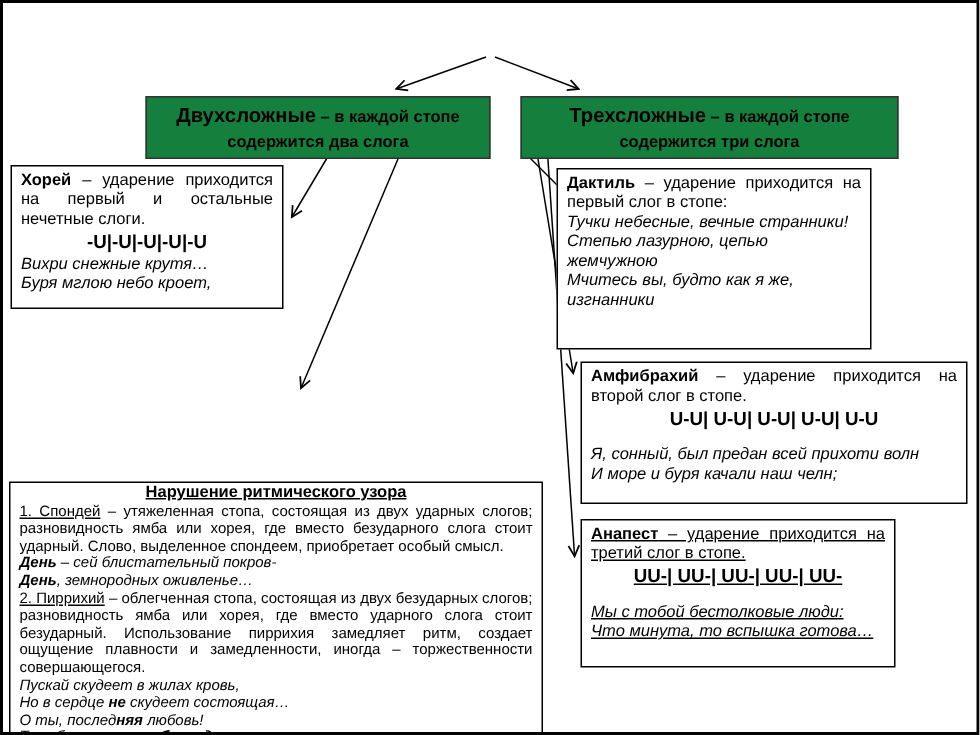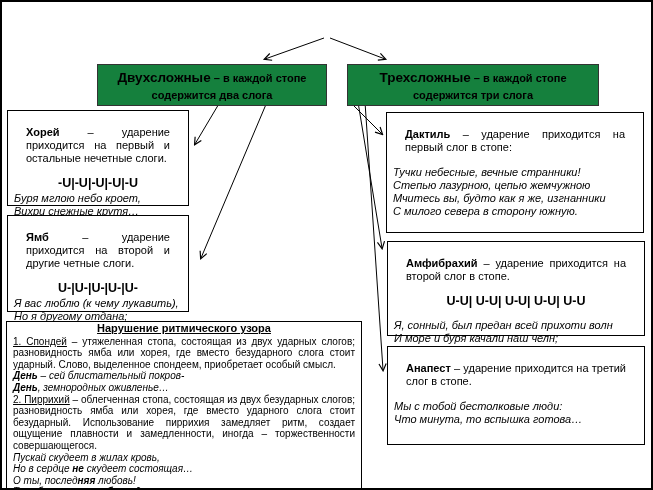--- a/index.html
+++ b/index.html
@@ -24,24 +24,24 @@
   .cat-right{left:345px;width:250px;}
   .cat-term{font-size:13.5px;font-weight:bold;}
   .cat-rest{font-size:11px;font-weight:bold;}
 
   .meter-box{
     position:absolute;background:#fff;border:1.5px solid #000;
     padding:3px 6px;box-sizing:border-box;font-size:11px;line-height:13px;
   }
   .mb-chorey{left:5px;top:108px;width:182px;height:96px;}
   .mb-yamb{left:5px;top:213px;width:182px;height:97px;}
-  .mb-dactyl{left:384px;top:110px;width:258px;height:121px;}
+  .mb-dactyl{left:369px;top:110px;width:210px;height:121px;}
   .mb-amphibrach{left:385px;top:239px;width:258px;height:95px;}
-  .mb-anapest{left:385px;top:344px;width:258px;height:99px;}
-  .def{margin:12px;text-align:justify;}
+  .mb-anapest{left:385px;top:344px;width:210px;height:99px;text-decoration:underline;}
+  .def{margin:0;text-align:justify;}
   .term{font-weight:bold;}
   .scheme{margin:2px 0;text-align:center;font-weight:bold;font-size:12.5px;}
   .scheme-gap{margin-bottom:11px;}
   .ex{margin:0;font-style:italic;}
 
   .violation-box{
     position:absolute;left:4px;top:319px;width:356px;height:172px;
     background:#fff;border:1.5px solid #000;padding:1px 6px;box-sizing:border-box;
     font-size:10px;line-height:11.6px;
   }
@@ -76,49 +76,42 @@
     <span class="cat-term">Двухсложные</span><span class="cat-rest"> – в каждой стопе содержится два слога</span>
   </div>
 
   <div class="cat-box cat-right">
     <span class="cat-term">Трехсложные</span><span class="cat-rest"> – в каждой стопе содержится три слога</span>
   </div>
 
   <div class="meter-box mb-chorey">
     <p class="def"><span class="term">Хорей</span><span> – ударение приходится на первый и остальные нечетные слоги.</span></p>
     <p class="scheme">-U|-U|-U|-U|-U</p>
+    <p class="ex">Вихри снежные крутя…</p>
     <p class="ex">Буря мглою небо кроет,</p>
-    <p class="ex">Вихри снежные крутя…</p>
   </div>
 
-  <div class="meter-box mb-yamb">
-    <p class="def"><span class="term">Ямб</span><span> – ударение приходится на второй и другие четные слоги.</span></p>
-    <p class="scheme">U-|U-|U-|U-|U-</p>
-    <p class="ex">Я вас люблю (к чему лукавить),</p>
-    <p class="ex">Но я другому отдана;</p>
-    <p class="ex">Я буду век ему верна.</p>
-  </div>
 
   <div class="meter-box mb-dactyl">
     <p class="def"><span class="term">Дактиль</span><span> – ударение приходится на первый слог в стопе:</span></p>
     <p class="ex">Тучки небесные, вечные странники!</p>
     <p class="ex">Степью лазурною, цепью жемчужною</p>
     <p class="ex">Мчитесь вы, будто как я же, изгнанники</p>
-    <p class="ex">С милого севера в сторону южную.</p>
   </div>
 
   <div class="meter-box mb-amphibrach">
     <p class="def"><span class="term">Амфибрахий</span><span> – ударение приходится на второй слог в стопе.</span></p>
     <p class="scheme scheme-gap">U-U| U-U| U-U| U-U| U-U</p>
     <p class="ex">Я, сонный, был предан всей прихоти волн</p>
     <p class="ex">И море и буря качали наш челн;</p>
   </div>
 
   <div class="meter-box mb-anapest">
     <p class="def"><span class="term">Анапест</span><span> – ударение приходится на третий слог в стопе.</span></p>
+    <p class="scheme scheme-gap">UU-| UU-| UU-| UU-| UU-</p>
     <p class="ex">Мы с тобой бестолковые люди:</p>
     <p class="ex">Что минута, то вспышка готова…</p>
   </div>
 
   <div class="violation-box">
     <p class="v-heading">Нарушение ритмического узора</p>
 
     <p class="v-def"><span class="v-term">1. Спондей</span><span> – утяжеленная стопа, состоящая из двух ударных слогов; разновидность ямба или хорея, где вместо безударного слога стоит ударный. Слово, выделенное спондеем, приобретает особый смысл.</span></p>
     <p class="v-ex"><span></span><b>День</b><span> – сей блистательный покров-</span></p>
     <p class="v-ex"><span></span><b>День</b><span>, земнородных оживленье…</span></p>

